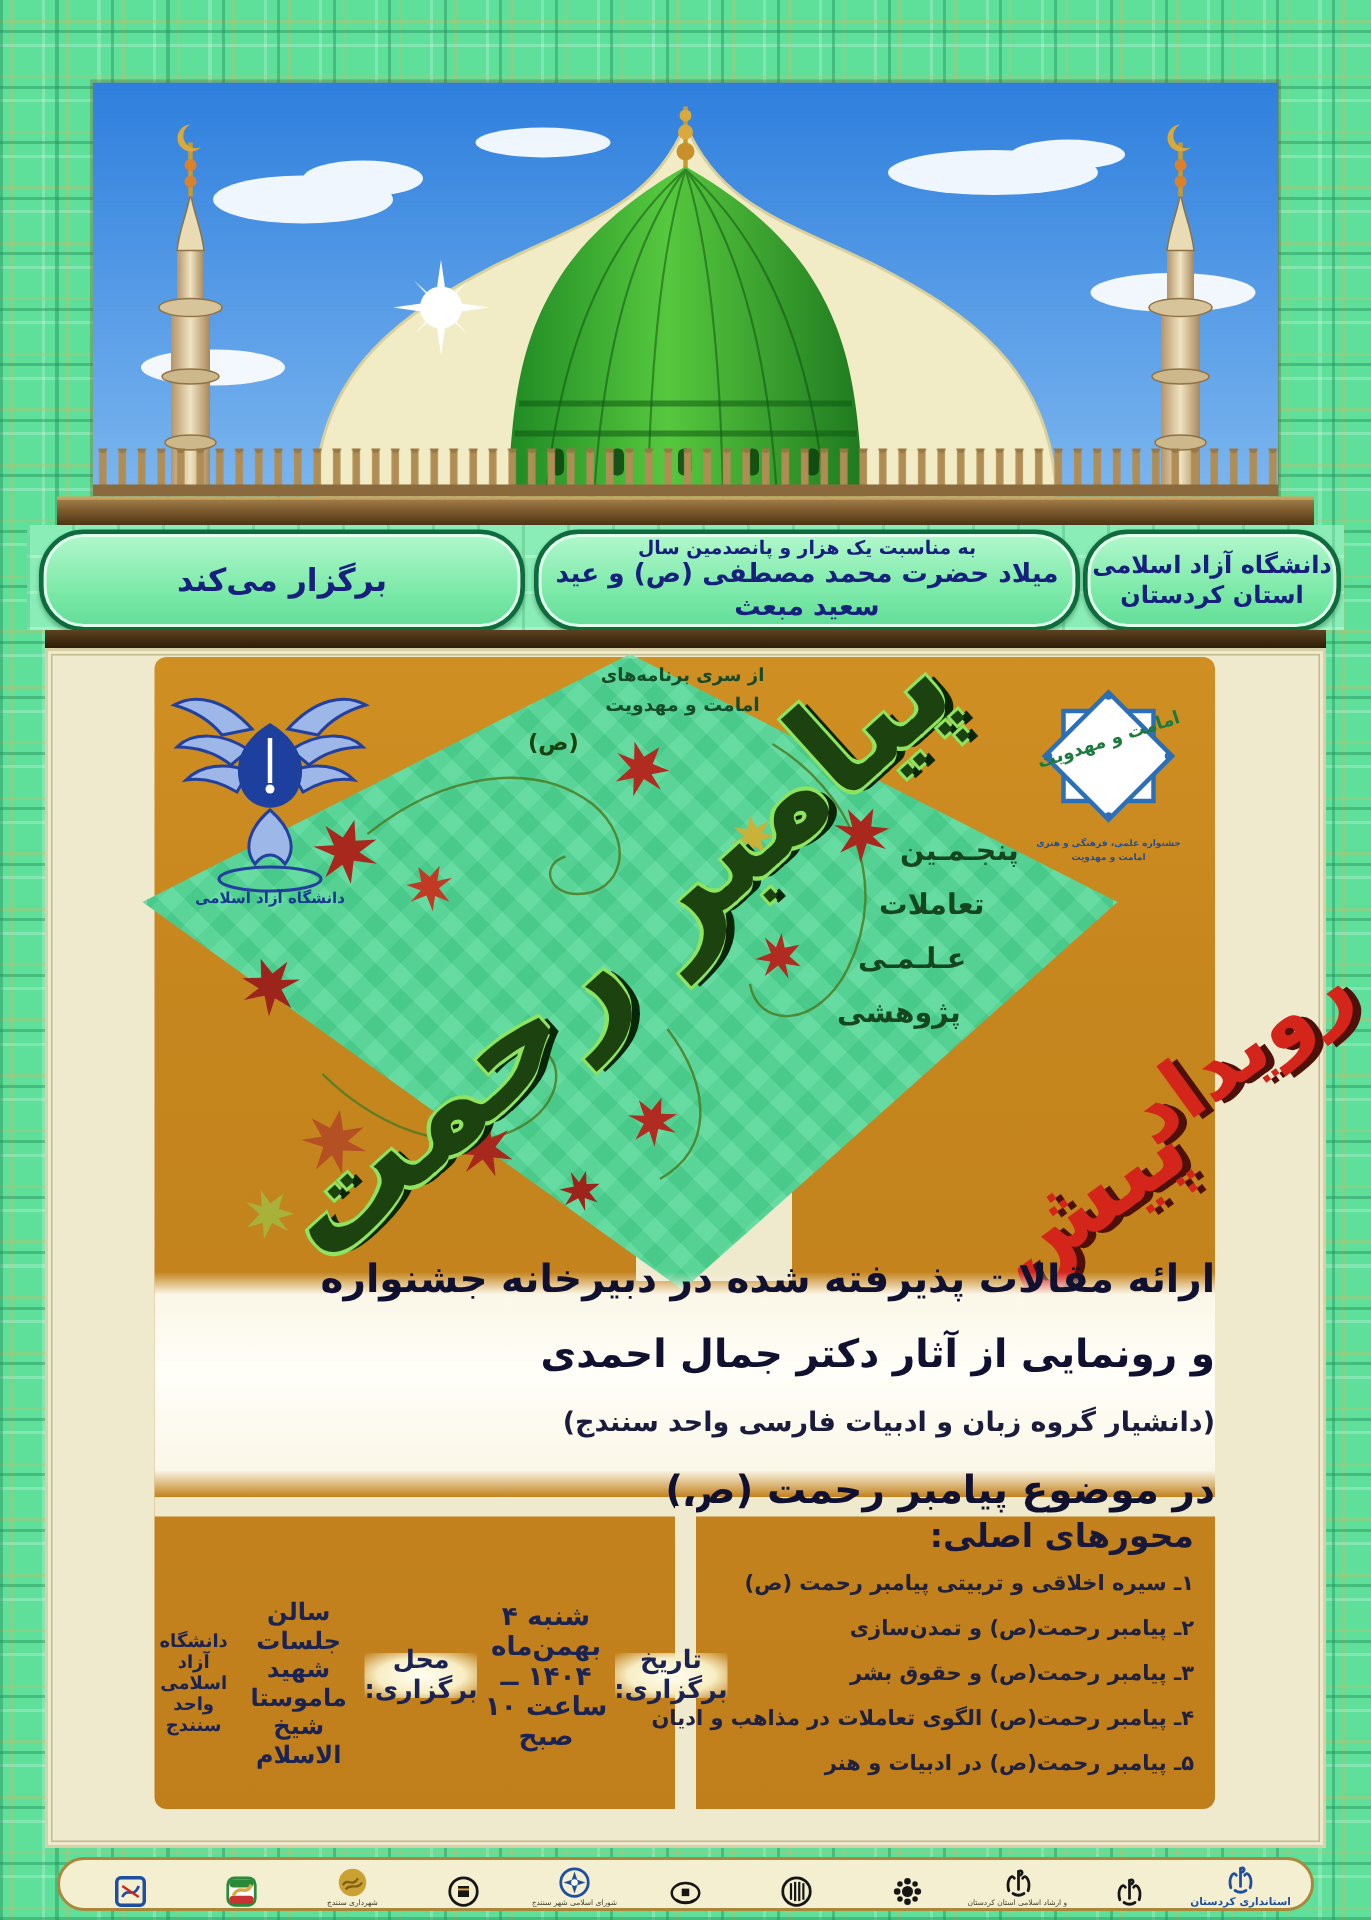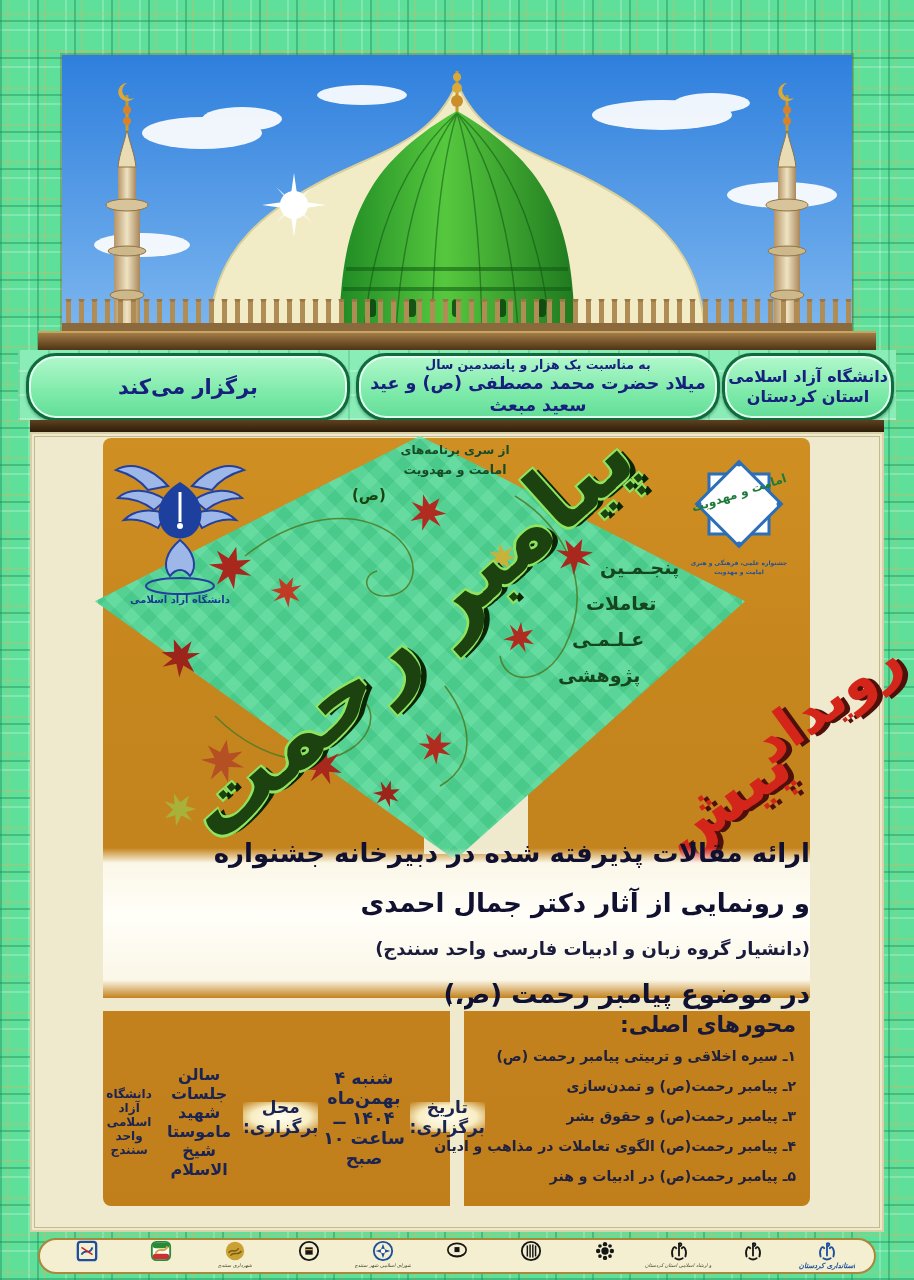--- a/index.html
+++ b/index.html
@@ -90,22 +90,22 @@
   .date-line{font-size:17.5px;font-weight:bold;margin:10px 0 8px;}
   .venue-1{font-size:16px;font-weight:bold;margin-top:10px;}
   .venue-2{font-size:12px;font-weight:bold;margin-top:9px;}
   
   .panel-right{left:464px;top:1004px;width:346px;height:202px;box-sizing:border-box;
     padding:8px 14px 0 8px;color:#20203f;text-align:right;}
   .topics-header{font-size:22px;font-weight:bold;color:#18183a;margin-bottom:4px;}
   .topic{font-size:14px;font-weight:bold;line-height:30px;white-space:nowrap;}
   
   .footer{left:38px;top:1238px;width:838px;height:36px;border:2px solid #a9873b;border-radius:18px;
-    background:#f3efd0;display:flex;flex-direction:row;align-items:flex-start;justify-content:space-around;
-    padding:0 10px;box-sizing:border-box;direction:ltr;font-style:italic;}
+    background:#f3efd0;display:flex;flex-direction:row;align-items:flex-end;justify-content:space-around;
+    padding:0 10px;box-sizing:border-box;direction:ltr;}
   .flogo{display:flex;flex-direction:column;align-items:center;justify-content:center;width:70px;}
   .flogo .fcap{font-size:5px;color:#44432e;line-height:1.2;text-align:center;max-width:68px;white-space:nowrap;overflow:hidden;}
   .fcap.blue{color:#1d4f9e;font-size:7px;font-weight:bold;}
 </style>
 </head>
 <body>
 
 <div class="poster">
 
   <div class="abs photo">

